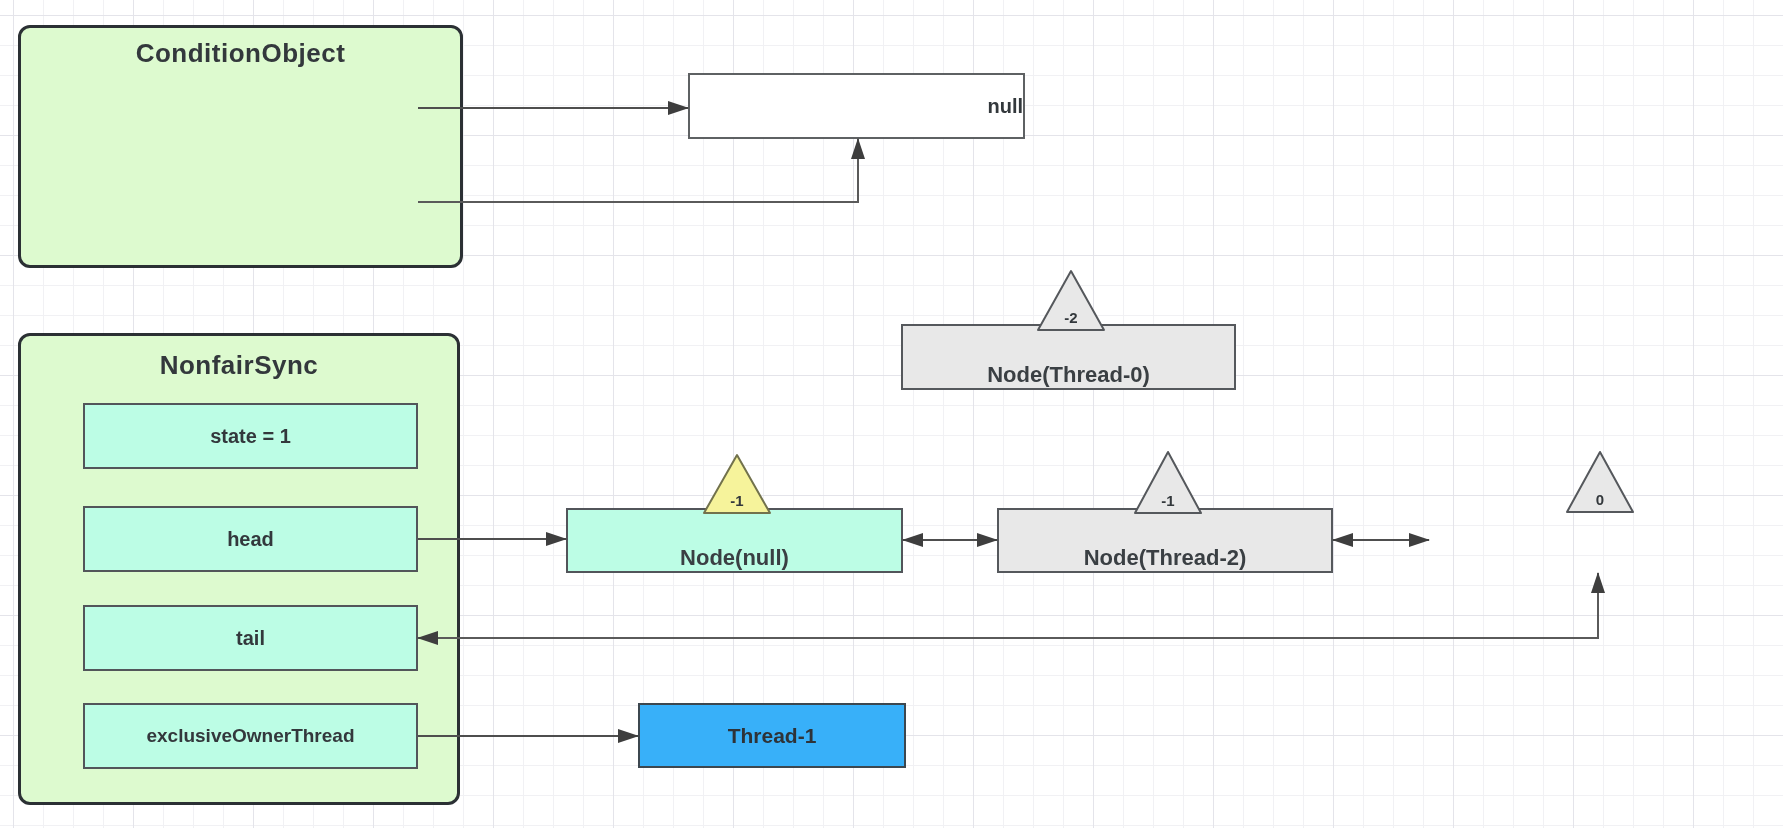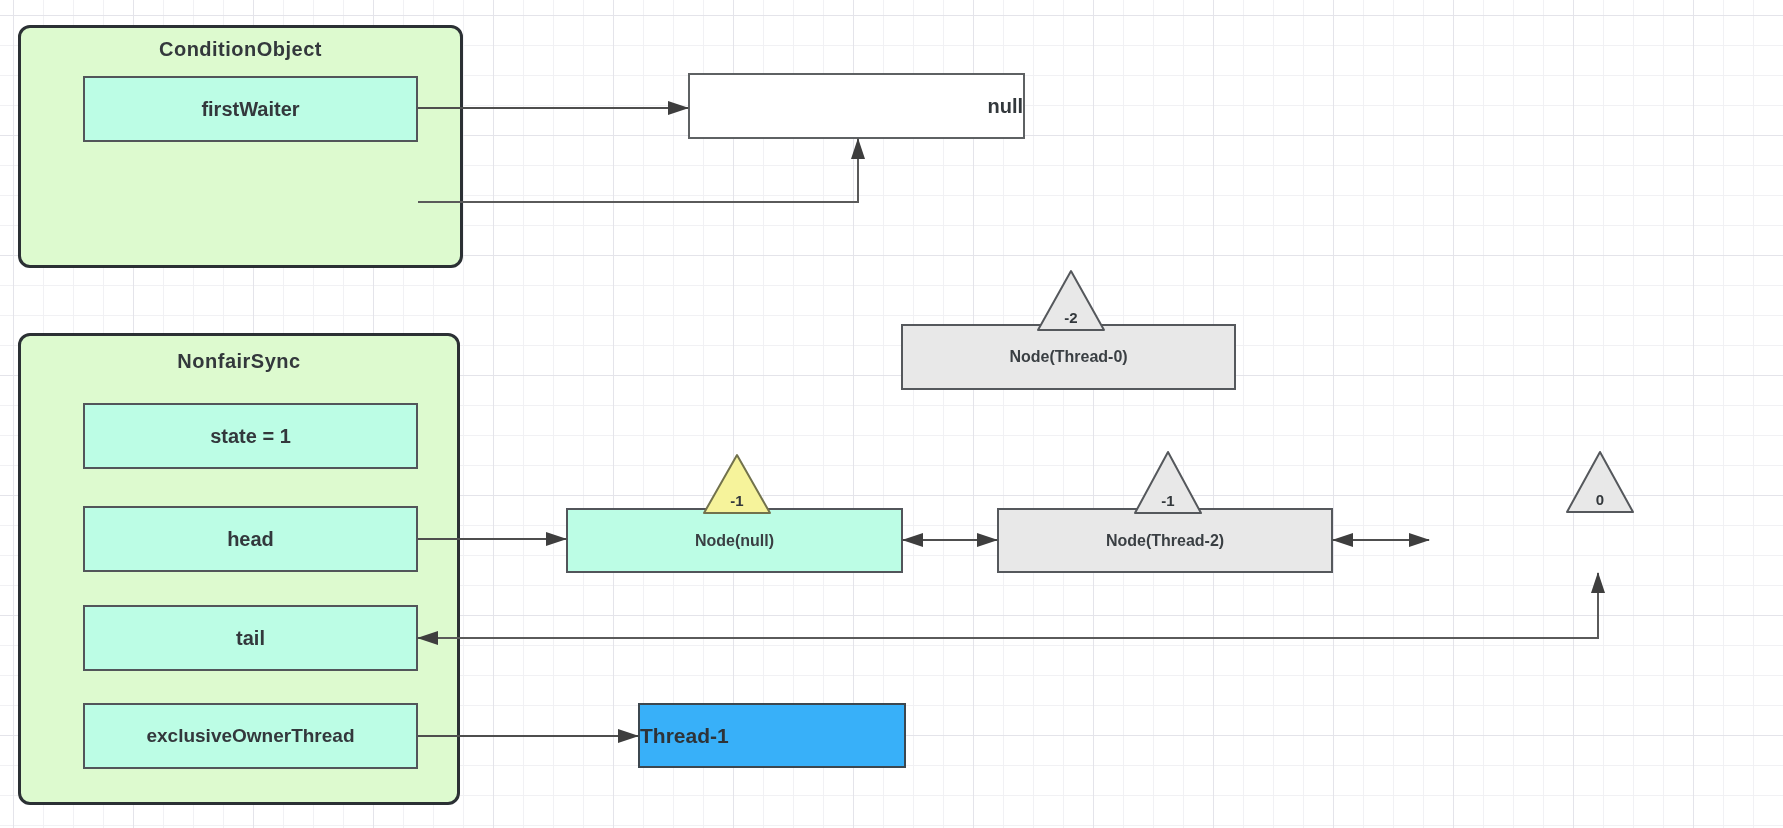--- a/index.html
+++ b/index.html
@@ -25,42 +25,42 @@
   .container {
     background: #DDFACF;
     border: 3px solid #2B3034;
     border-radius: 12px;
   }
   .container-title {
     position: absolute;
     left: 0; right: 0;
     text-align: center;
     font-weight: bold;
-    font-size: 20px;
+    font-size: 26px;
     color: #33383C;
     letter-spacing: 0.5px;
   }
 
   .field {
     background: #BCFDE5;
     border: 2px solid #52555A;
     display: flex;
     align-items: center;
     justify-content: center;
     font-weight: bold;
     font-size: 20px;
     color: #33383C;
   }
 
   .node {
     display: flex;
-    align-items: center;
+    align-items: flex-end;
     justify-content: center;
     font-weight: bold;
-    font-size: 16px;
+    font-size: 22px;
     color: #3A3F43;
     border: 2px solid #55585C;
   }
   .node-gray { background: #E8E8E8; }
   .node-mint { background: #BCFDE5; border-color: #52555A; }
 
   .nullbox {
     background: #FFFFFF;
     border: 2px solid #5E6163;
     display: flex;
@@ -69,20 +69,21 @@
     font-weight: bold;
     font-size: 20px;
     color: #33383C;
   }
 
   .threadbox {
     background: #38B0F9;
     border: 2px solid #3C474F;
     display: flex;
     align-items: center;
+    justify-content: center;
     font-weight: bold;
     font-size: 21px;
     color: #2E3338;
   }
 
   svg.overlay {
     position: absolute;
     left: 0; top: 0;
     width: 1783px;
     height: 828px;
@@ -94,23 +95,20 @@
     fill: #33383C;
   }
 </style>
 </head>
 <body>
 
 <div class="canvas">
 
   <div class="shape container" style="left:18px; top:25px; width:445px; height:243px;">
     <div class="container-title" style="top:10px;">ConditionObject</div>
-  </div>
-  <div class="shape field" style="left:83px; top:76px; width:335px; height:66px;">
-    <span>firstWaiter</span>
   </div>
 
   <div class="shape nullbox" style="left:688px; top:73px; width:337px; height:66px;">
     <span>null</span>
   </div>
 
   <div class="shape container" style="left:18px; top:333px; width:442px; height:472px;">
     <div class="container-title" style="top:14px;">NonfairSync</div>
   </div>
   <div class="shape field" style="left:83px; top:403px; width:335px; height:66px;">

